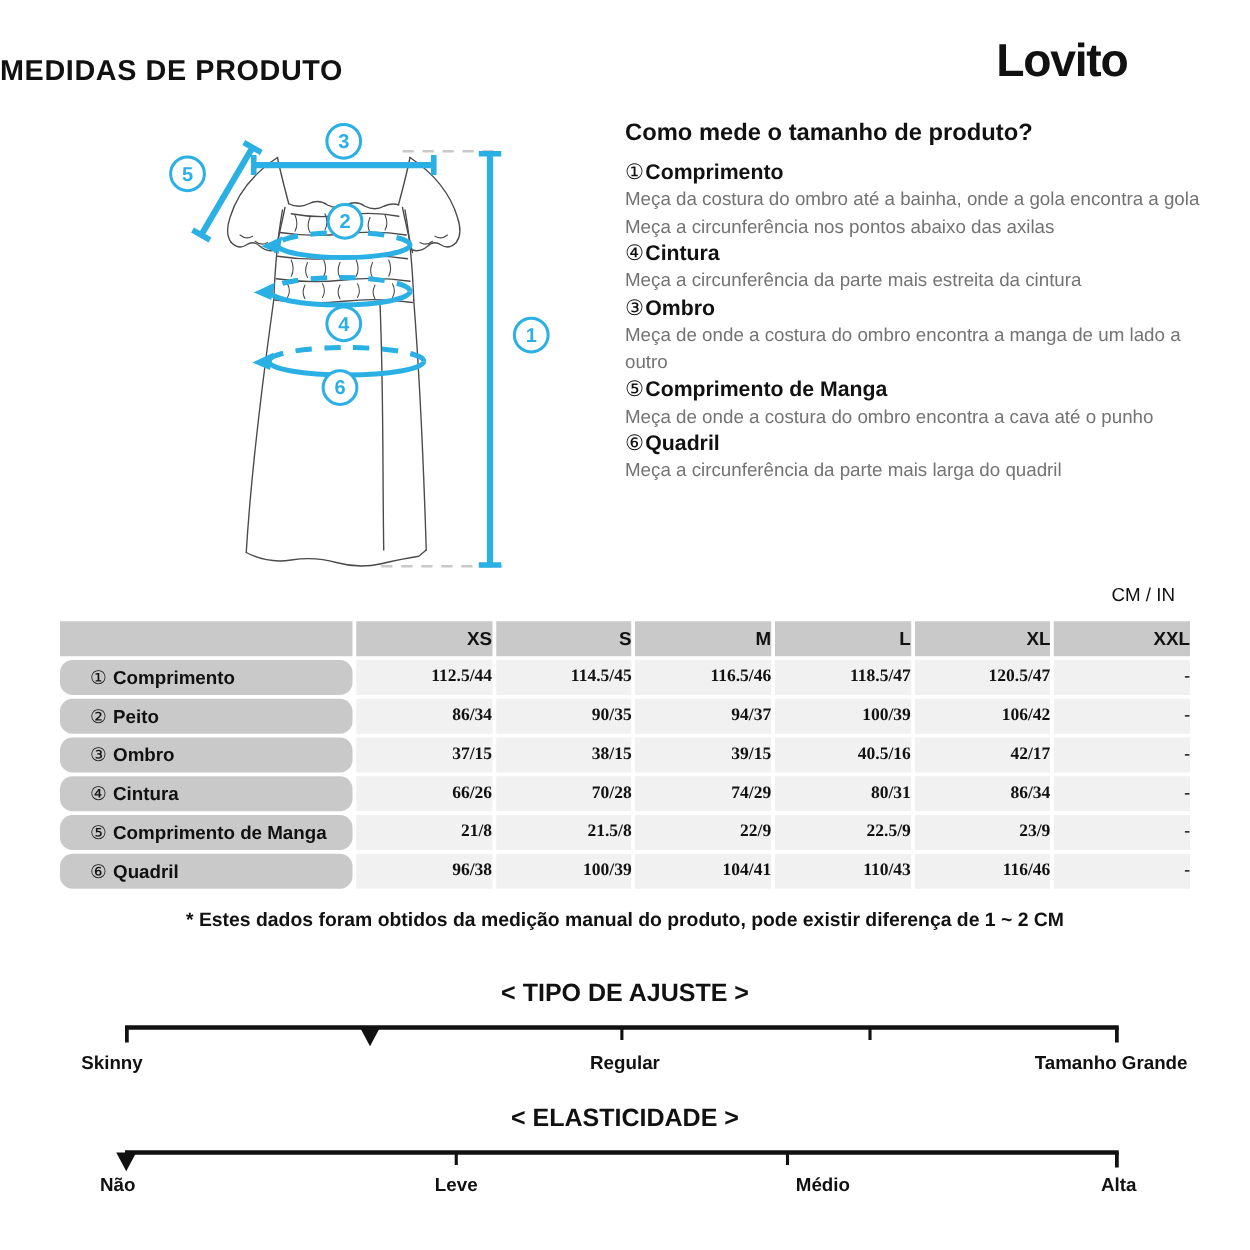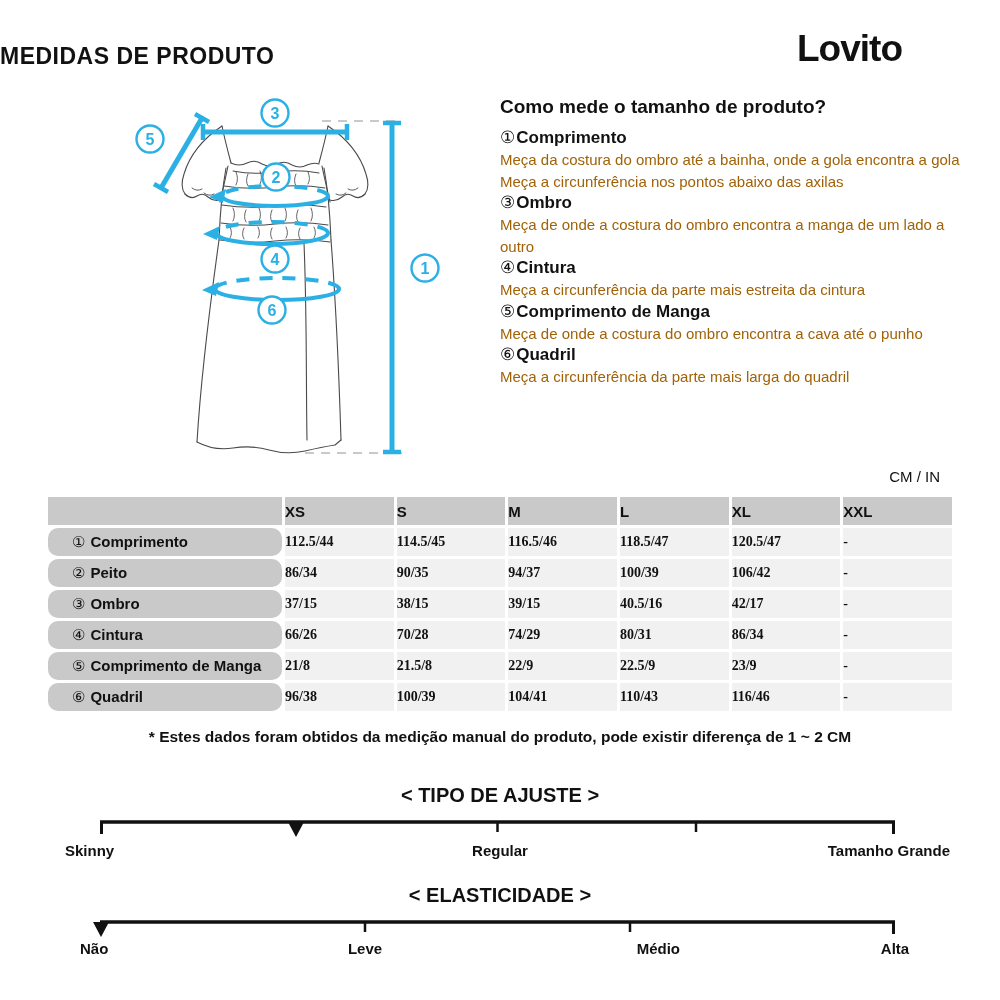--- a/index.html
+++ b/index.html
@@ -9,29 +9,29 @@
   .page-title{position:absolute;top:43px;left:0;width:1000px;text-align:left;
               font-size:23px;font-weight:bold;letter-spacing:.5px;}
   .brand{position:absolute;top:28px;left:797px;font-size:37px;font-weight:bold;letter-spacing:-1px;}
 
   .diagram{position:absolute;left:100px;top:90px;}
 
   .guide{position:absolute;left:500px;top:96px;width:478px;}
   .guide-heading{font-size:19px;font-weight:bold;margin:0 0 9px 0;}
   .gi-head{font-size:17px;font-weight:bold;line-height:22px;}
   .gi-num{font-weight:normal;margin-right:1px;}
-  .gi-desc{font-size:15px;line-height:21.5px;color:#a16207;}
+  .gi-desc{font-size:15px;line-height:21.5px;color:#737373;}
 
   .unit{position:absolute;top:468px;left:0;width:940px;text-align:right;
         font-size:15px;font-weight:normal;}
 
   table.size-table{position:absolute;left:45px;top:494px;width:910px;
         border-collapse:separate;border-spacing:3px;table-layout:fixed;}
   .size-table th,.size-table td{height:28px;padding:0;font-size:14px;font-weight:bold;
-        text-align:left;vertical-align:middle;}
+        text-align:right;vertical-align:middle;}
   .size-table thead th{background:#c9c9c9;font-size:15px;}
   .size-table tbody th{background:#c9c9c9;text-align:left;padding-left:24px;font-size:15px;border-radius:10px;}
   .size-table tbody td{background:#f1f1f1;font-family:Liberation Serif, serif;}
   .row-num{font-weight:normal;margin-right:5px;}
 
   .footnote{position:absolute;top:728px;left:0;width:1000px;text-align:center;
         font-size:15.5px;font-weight:bold;}
 
   .slider-title{position:absolute;left:0;width:1000px;text-align:center;
         font-size:20px;font-weight:bold;}
@@ -131,26 +131,26 @@
     <div class="guide-heading">Como mede o tamanho de produto?</div>
 
     <div class="guide-item">
       <div class="gi-head"><span class="gi-num">①</span><span>Comprimento</span></div>
       <div class="gi-desc">Meça da costura do ombro até a bainha, onde a gola encontra a gola</div>
     </div>
     <div class="guide-item">
       <div class="gi-desc">Meça a circunferência nos pontos abaixo das axilas</div>
     </div>
     <div class="guide-item">
+      <div class="gi-head"><span class="gi-num">④</span><span>Cintura</span></div>
+      <div class="gi-desc">Meça a circunferência da parte mais estreita da cintura</div>
+    </div>
+    <div class="guide-item">
       <div class="gi-head"><span class="gi-num">③</span><span>Ombro</span></div>
       <div class="gi-desc">Meça de onde a costura do ombro encontra a manga de um lado a outro</div>
-    </div>
-    <div class="guide-item">
-      <div class="gi-head"><span class="gi-num">④</span><span>Cintura</span></div>
-      <div class="gi-desc">Meça a circunferência da parte mais estreita da cintura</div>
     </div>
     <div class="guide-item">
       <div class="gi-head"><span class="gi-num">⑤</span><span>Comprimento de Manga</span></div>
       <div class="gi-desc">Meça de onde a costura do ombro encontra a cava até o punho</div>
     </div>
     <div class="guide-item">
       <div class="gi-head"><span class="gi-num">⑥</span><span>Quadril</span></div>
       <div class="gi-desc">Meça a circunferência da parte mais larga do quadril</div>
     </div>
   </div>

